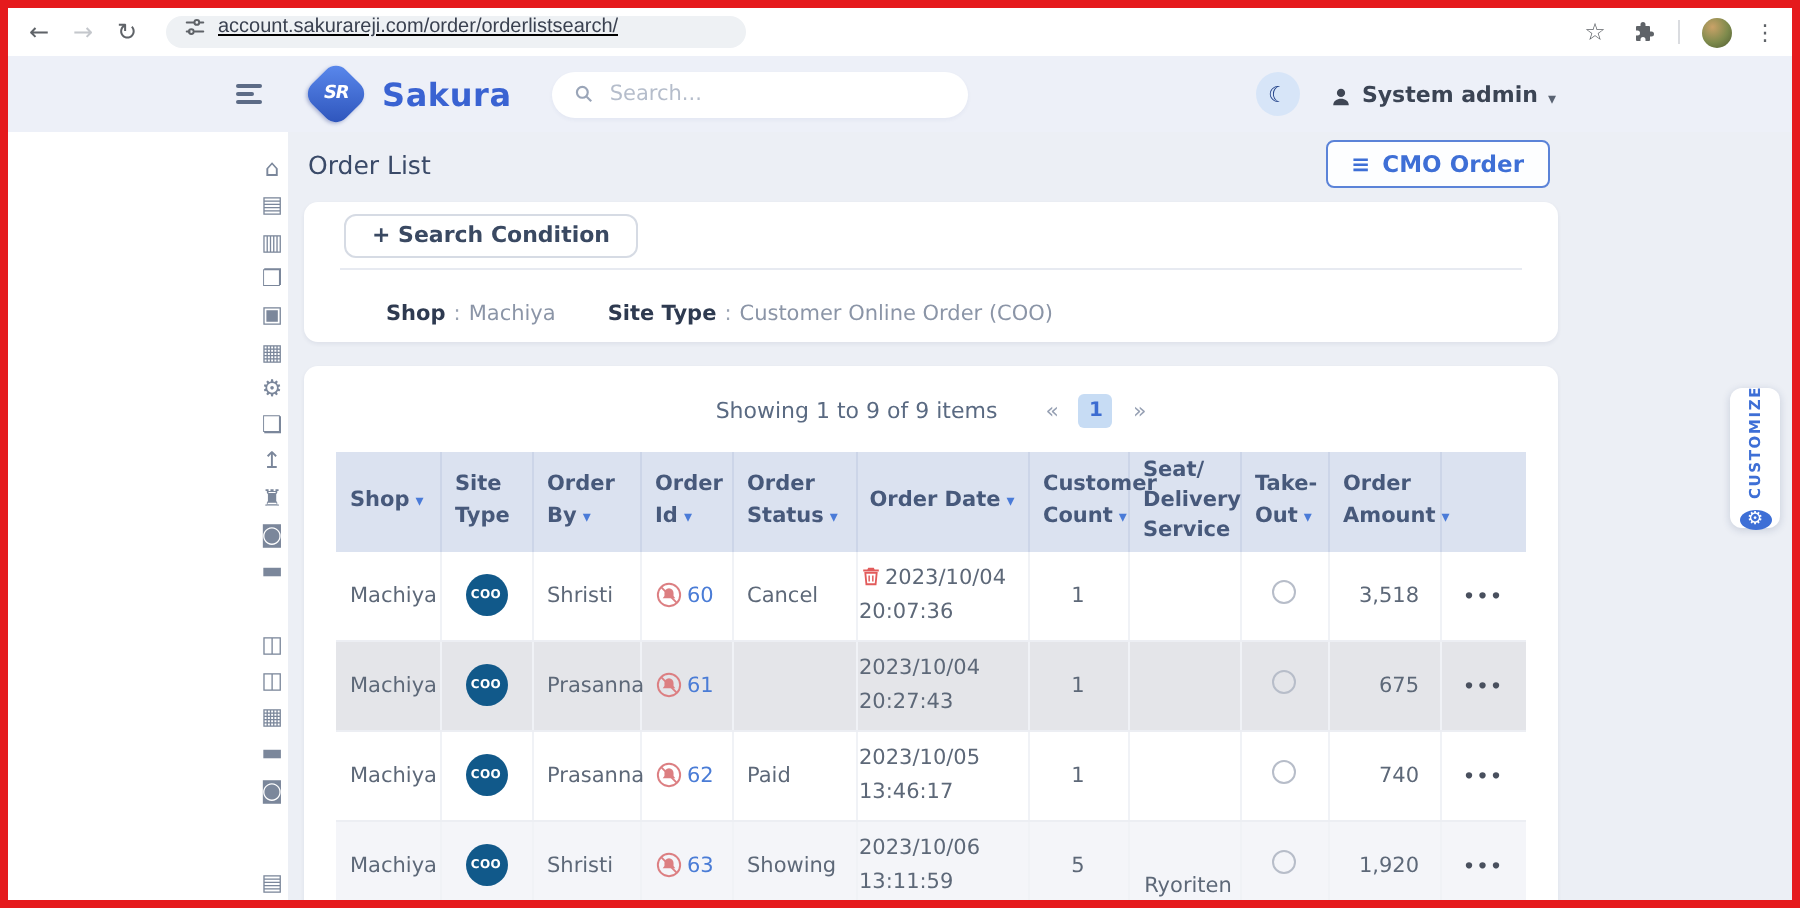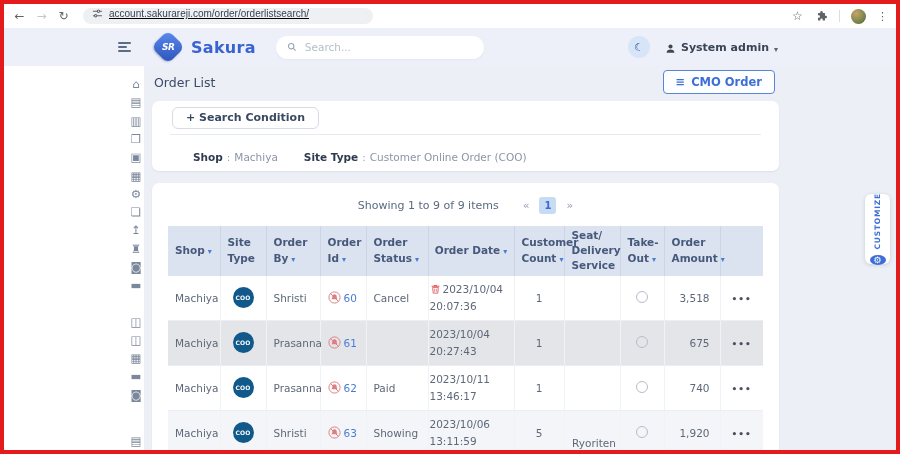--- a/index.html
+++ b/index.html
@@ -299,21 +299,21 @@
                 <span class="oid">
                   <svg width="13" height="13" viewBox="0 0 24 24">
                     <circle cx="12" cy="12" r="10.3" fill="none" stroke="#dc7f82" stroke-width="1.8"></circle>
                     <path d="M12 5.8c-2.6 0-4.2 2-4.2 4.3v2.8L6.2 15h11.6l-1.6-2.1v-2.8c0-2.3-1.6-4.3-4.2-4.3z" fill="#dc7f82"></path>
                     <path d="M4.5 4.5l15 15" stroke="#dc7f82" stroke-width="1.8"></path>
                   </svg>
                   <a>62</a>
                 </span>
               </td>
             <td>Paid</td>
-            <td class="date-cell"><span>2023/10/11</span><br><span>13:46:17</span></td>
+            <td class="date-cell"><span>2023/10/05</span><br><span>13:46:17</span></td>
             <td class="c">1</td>
             <td class="seat"></td>
             <td class="c"><span class="takeout"></span></td>
             <td class="r">740</td>
             <td class="c"><span class="act">•••</span></td>
           </tr>
 
           <tr class="alt">
             <td>Machiya</td>
             <td class="c"><span class="badge">COO</span></td>

